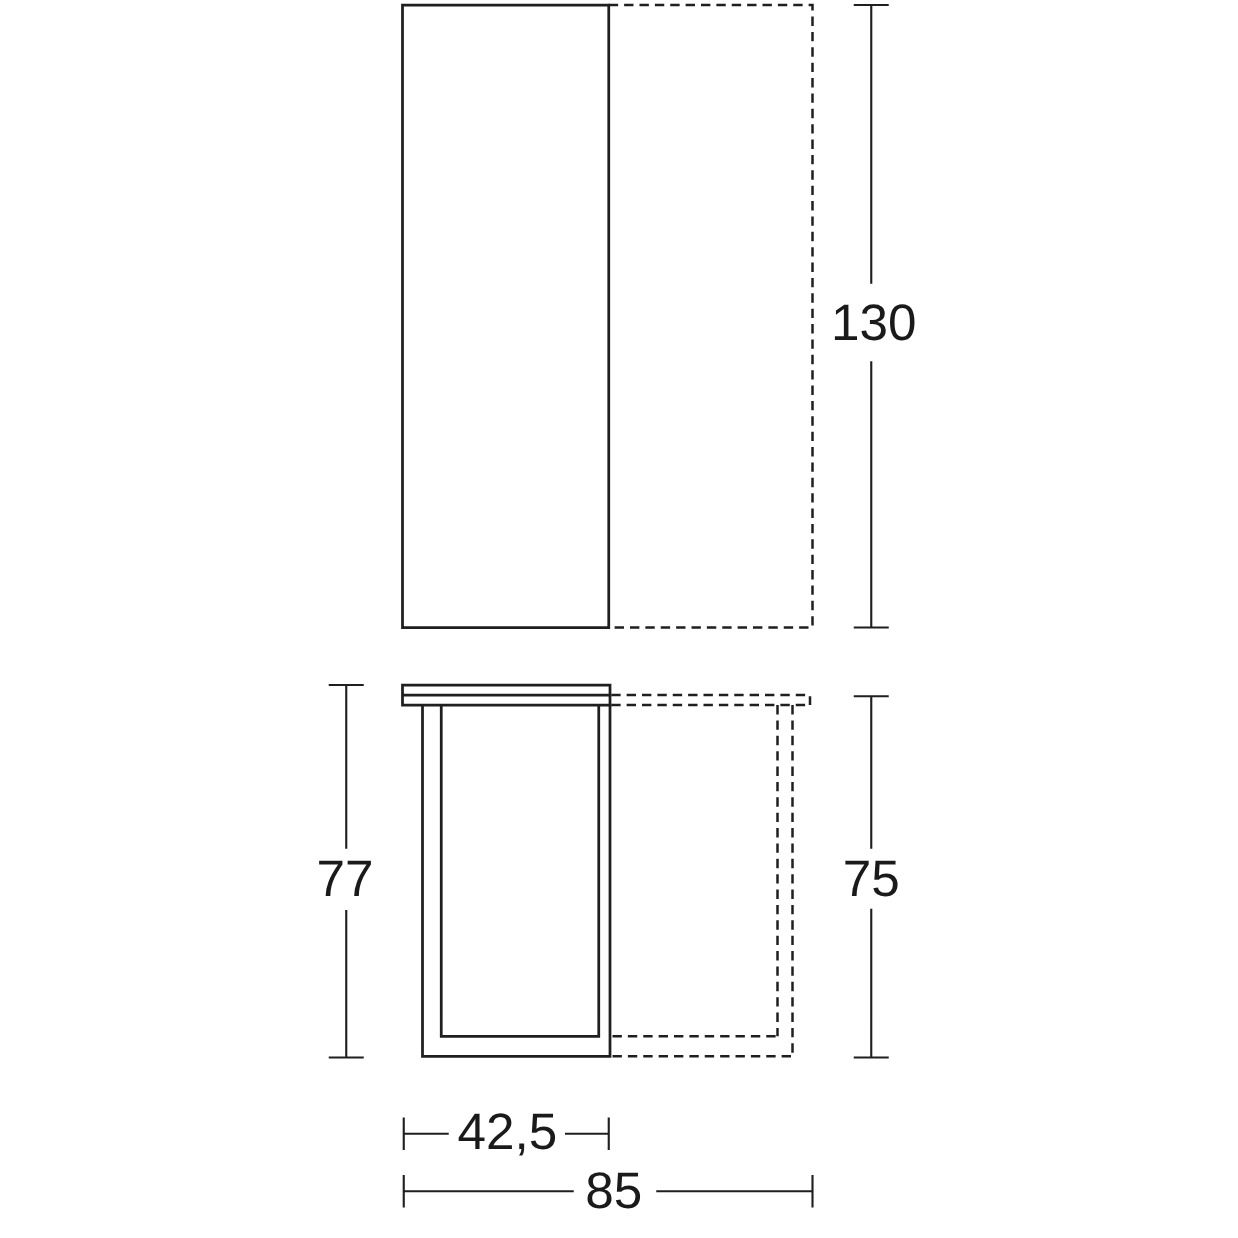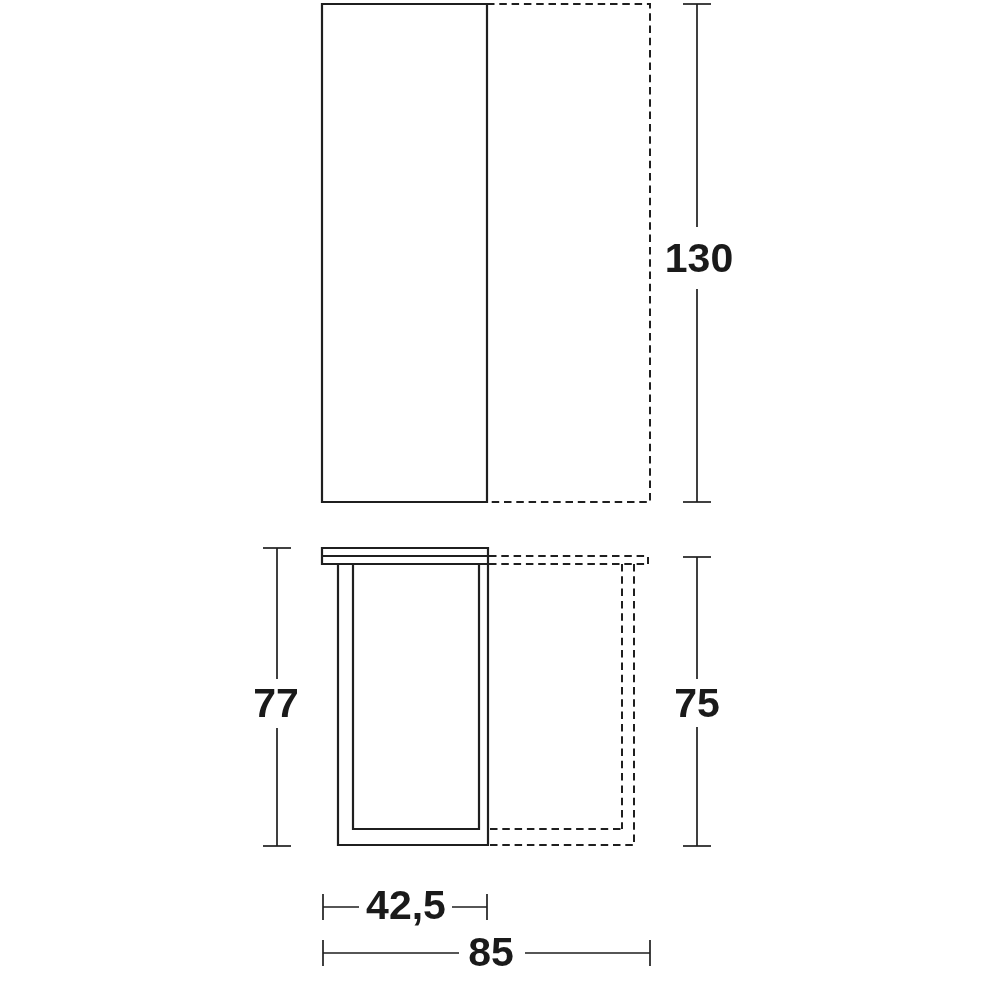--- a/index.html
+++ b/index.html
@@ -6,21 +6,20 @@
     margin: 0;
     padding: 0;
     background: #ffffff;
   }
   .page {
     position: relative;
     width: 990px;
     height: 990px;
     background: #ffffff;
     overflow: hidden;
-    font-weight: bold;
   }
   svg {
     display: block;
   }
   .obj-line {
     fill: none;
     stroke: #1f1f1f;
     stroke-width: 2.2;
   }
   .obj-dashed {

